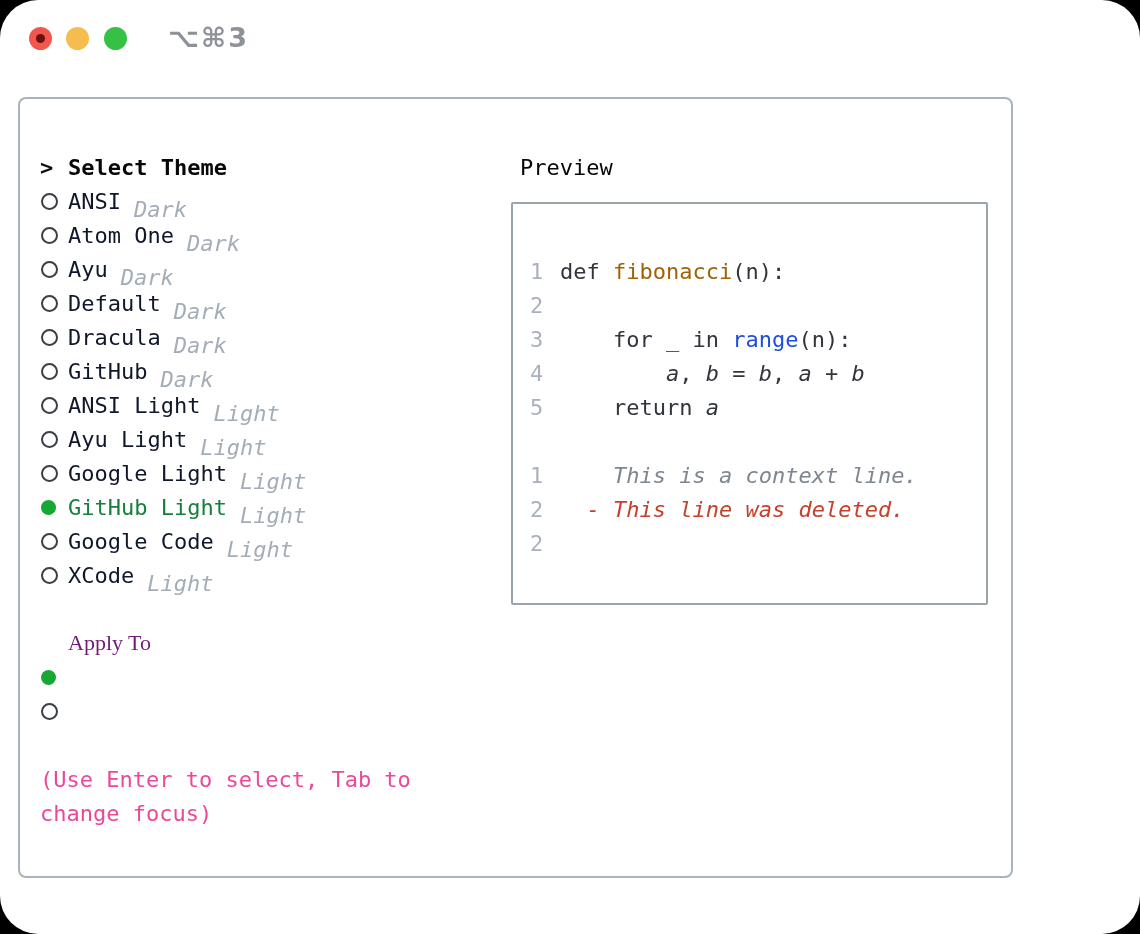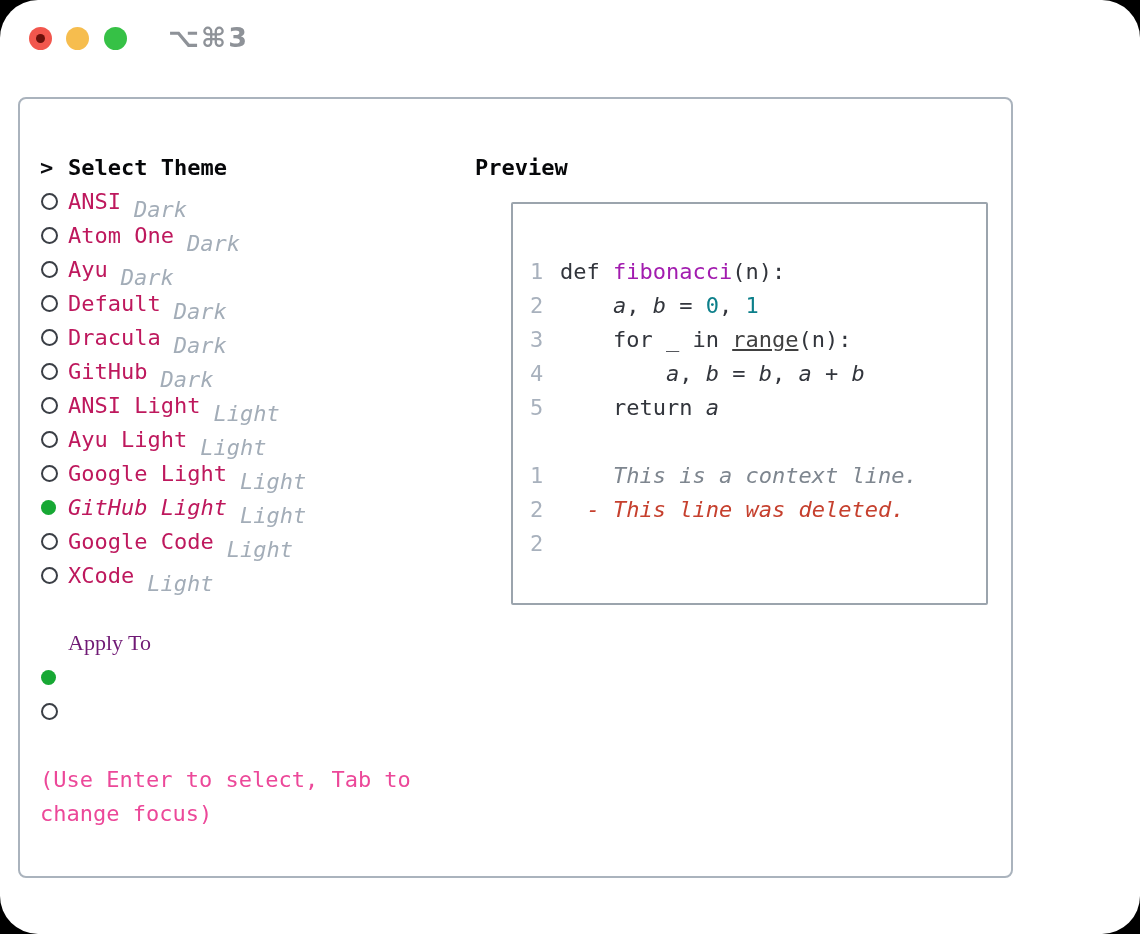--- a/index.html
+++ b/index.html
@@ -17,38 +17,38 @@
   
   .panel{position:absolute;left:18px;top:97px;width:995px;height:781px;box-sizing:border-box;
          border:2px solid #aab3bd;border-radius:8px;background:#fff;}
   .left-col{position:absolute;left:20px;top:51px;font-size:22px;}
   .row{display:flex;align-items:center;height:34px;white-space:pre;}
   .marker{width:28px;flex:0 0 28px;display:flex;align-items:center;}
   .caret{font-weight:bold;color:#0c0d10;}
   .radio{width:13px;height:13px;border:2px solid #3a3e45;border-radius:50%;margin-left:1px;box-sizing:content-box;}
   .radio.on{width:15px;height:15px;border:none;background:#17a834;}
   .h-label{font-weight:bold;color:#060709;}
-  .tname{color:#be185d;}
-  .tname.sel{color:#be185d;font-style:italic;}
+  .tname{color:#0f172a;}
+  .tname.sel{color:#15803d;}
   .variant{color:#a3adb8;font-style:italic;margin-left:13px;margin-top:16px;}
   .apply-label{color:#701a75;font-family:Liberation Serif, serif;}
   .hint{color:#ec4899;}
   .spacer{height:34px;}
   
-  .preview-title{position:absolute;left:455px;top:51px;height:34px;display:flex;align-items:center;
-                 font-size:22px;font-weight:bold;color:#060709;}
+  .preview-title{position:absolute;left:500px;top:51px;height:34px;display:flex;align-items:center;
+                 font-size:22px;font-weight:normal;color:#060709;}
   .preview-box{position:absolute;left:491px;top:103px;width:477px;height:403px;box-sizing:border-box;
                border:2px solid #9ba4ad;border-radius:2px;background:#fff;padding:50px 0 0 17px;overflow:hidden;}
   .crow{display:flex;height:34px;align-items:center;font-size:22px;}
   .lnum{width:30px;flex:0 0 30px;color:#a8b1bd;}
   .ltext{white-space:pre;}
   .seg-code{color:#32353c;}
-  .seg-func{color:#a21caf;}
+  .seg-func{color:#a16207;}
   .seg-num{color:#0c7f8a;}
-  .seg-builtin{color:#404040;text-decoration:underline;}
+  .seg-builtin{color:#1d4ed8;}
   .seg-var{color:#32353c;font-style:italic;}
   .seg-context{color:#7e868f;font-style:italic;}
   .seg-deleted{color:#c6402e;font-style:italic;text-align:center;}
   .seg-added{color:#13c22a;font-style:italic;}
 </style>
 </head>
 <body>
 
 <div class="window">
 
@@ -105,21 +105,20 @@
     <div class="preview-title">Preview</div>
 
     <div class="preview-box">
       <div id="code-lines">
           <div class="crow">
             <span class="lnum">1</span>
             <span class="ltext"><span class="seg-code">def </span><span class="seg-func">fibonacci</span><span class="seg-code">(n):</span></span>
           </div>
           <div class="crow">
             <span class="lnum">2</span>
-            <span class="ltext"><span class="seg-code">    </span><span class="seg-var">a</span><span class="seg-code">, </span><span class="seg-var">b</span><span class="seg-code"> = </span><span class="seg-num">0</span><span class="seg-code">, </span><span class="seg-num">1</span></span>
           </div>
           <div class="crow">
             <span class="lnum">3</span>
             <span class="ltext"><span class="seg-code">    for _ in </span><span class="seg-builtin">range</span><span class="seg-code">(n):</span></span>
           </div>
           <div class="crow">
             <span class="lnum">4</span>
             <span class="ltext"><span class="seg-code">        </span><span class="seg-var">a</span><span class="seg-code">, </span><span class="seg-var">b</span><span class="seg-code"> = </span><span class="seg-var">b</span><span class="seg-code">, </span><span class="seg-var">a</span><span class="seg-code"> + </span><span class="seg-var">b</span></span>
           </div>
           <div class="crow">

